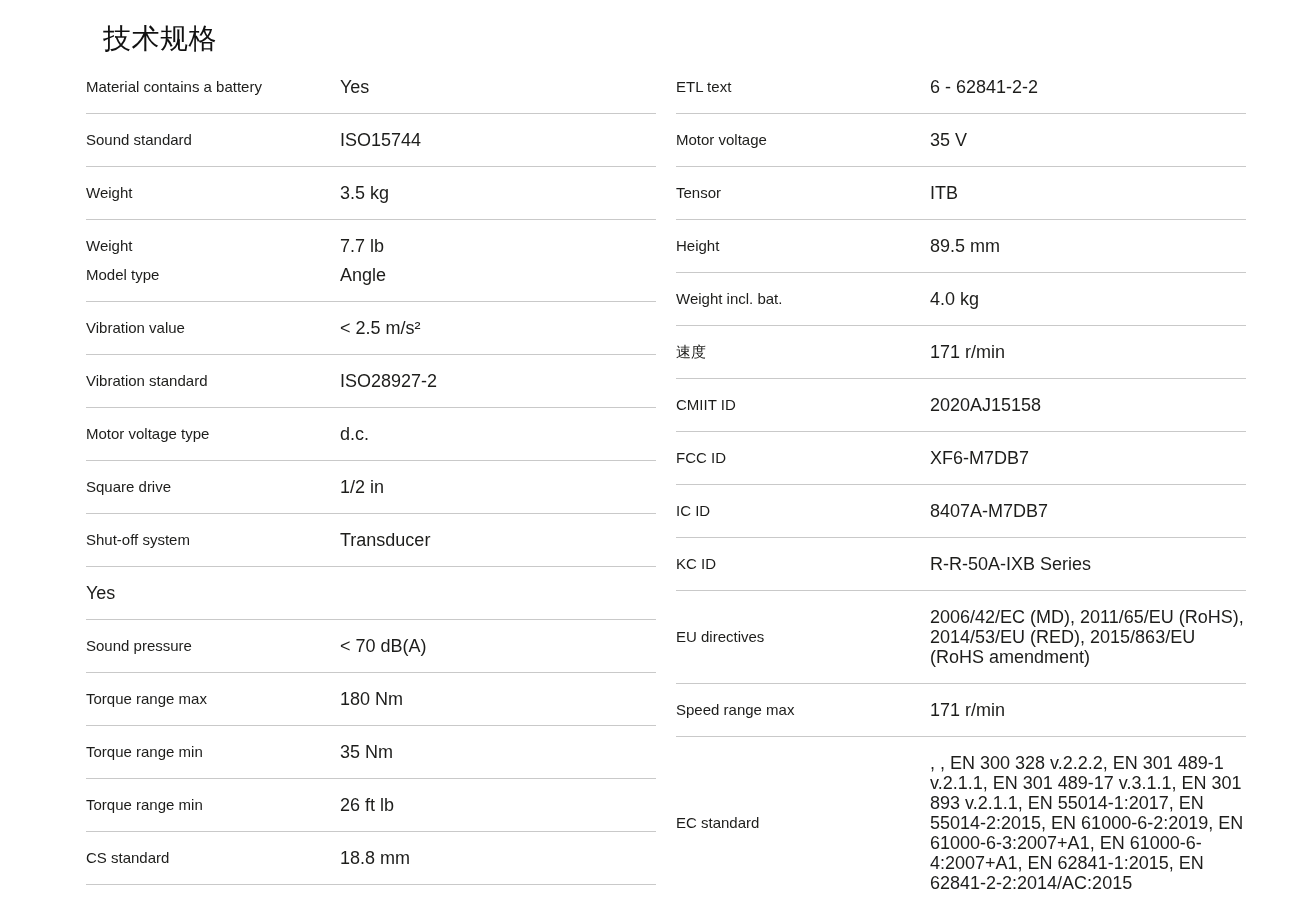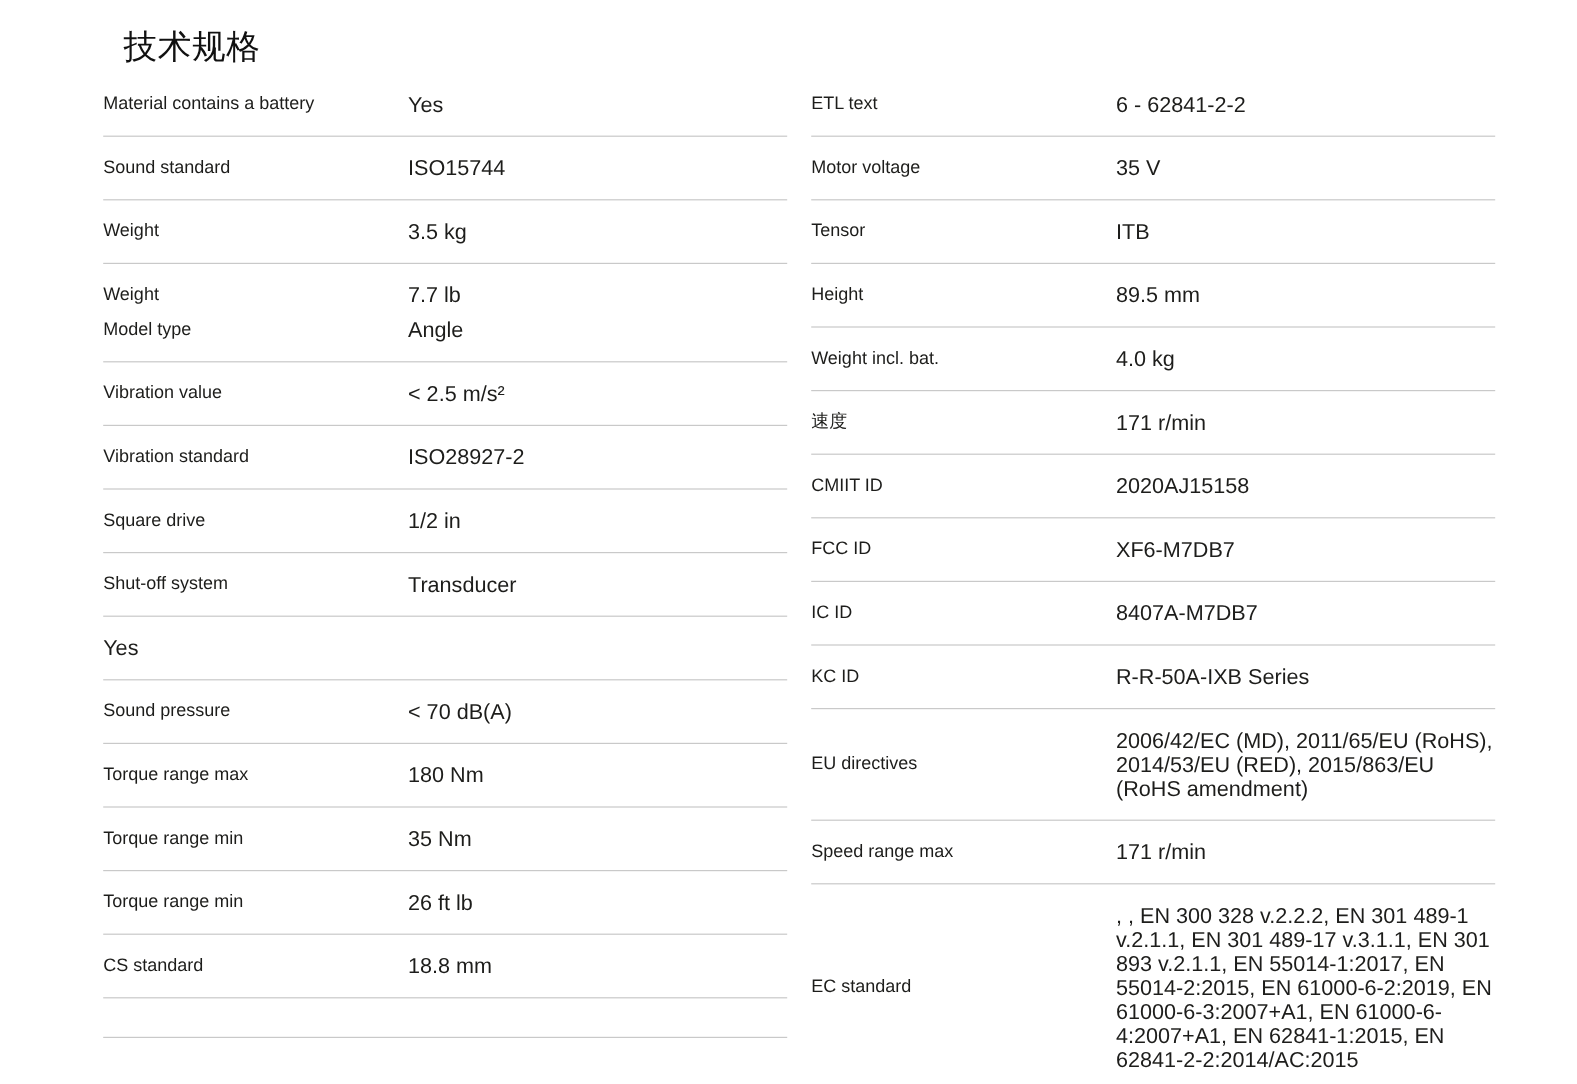--- a/index.html
+++ b/index.html
@@ -101,20 +101,26 @@
           </div>
         </div>
         <div class="spec-group">
           <div class="spec-row">
             <div class="spec-label">Vibration standard</div>
             <div class="spec-value">ISO28927-2</div>
           </div>
         </div>
         <div class="spec-group">
           <div class="spec-row">
+            <div class="spec-label">Motor voltage type</div>
+            <div class="spec-value">d.c.</div>
+          </div>
+        </div>
+        <div class="spec-group">
+          <div class="spec-row">
             <div class="spec-label">Square drive</div>
             <div class="spec-value">1/2 in</div>
           </div>
         </div>
         <div class="spec-group">
           <div class="spec-row">
             <div class="spec-label">Shut-off system</div>
             <div class="spec-value">Transducer</div>
           </div>
         </div>

